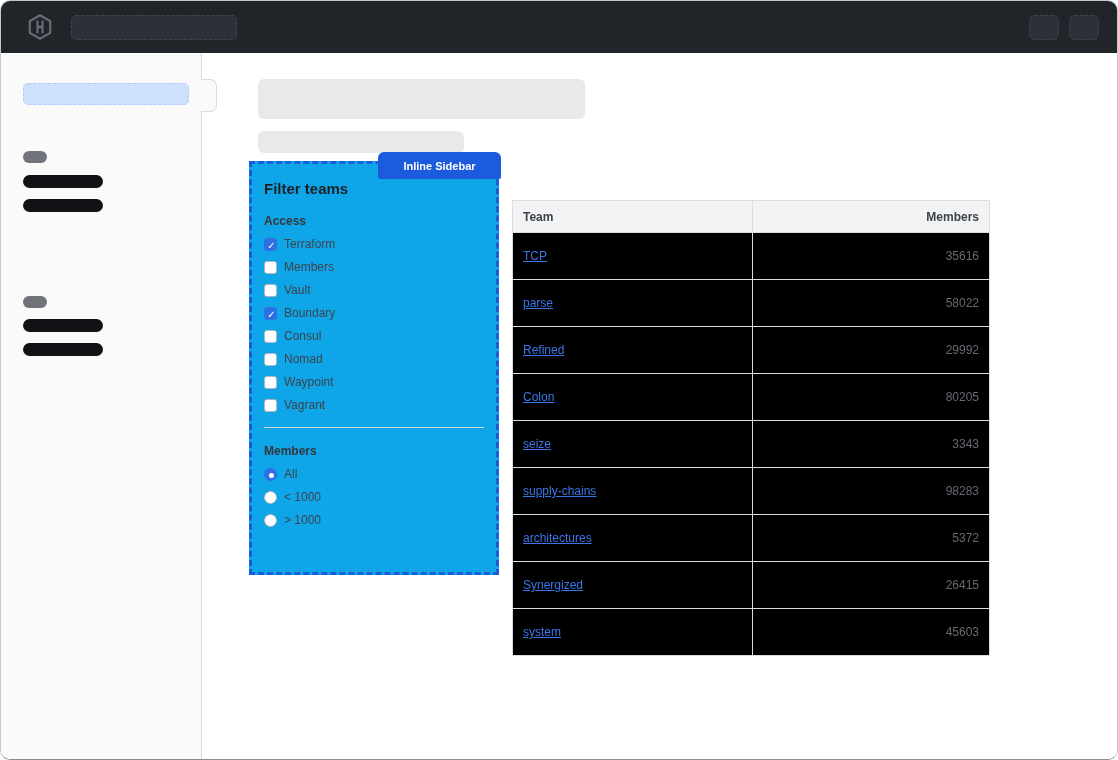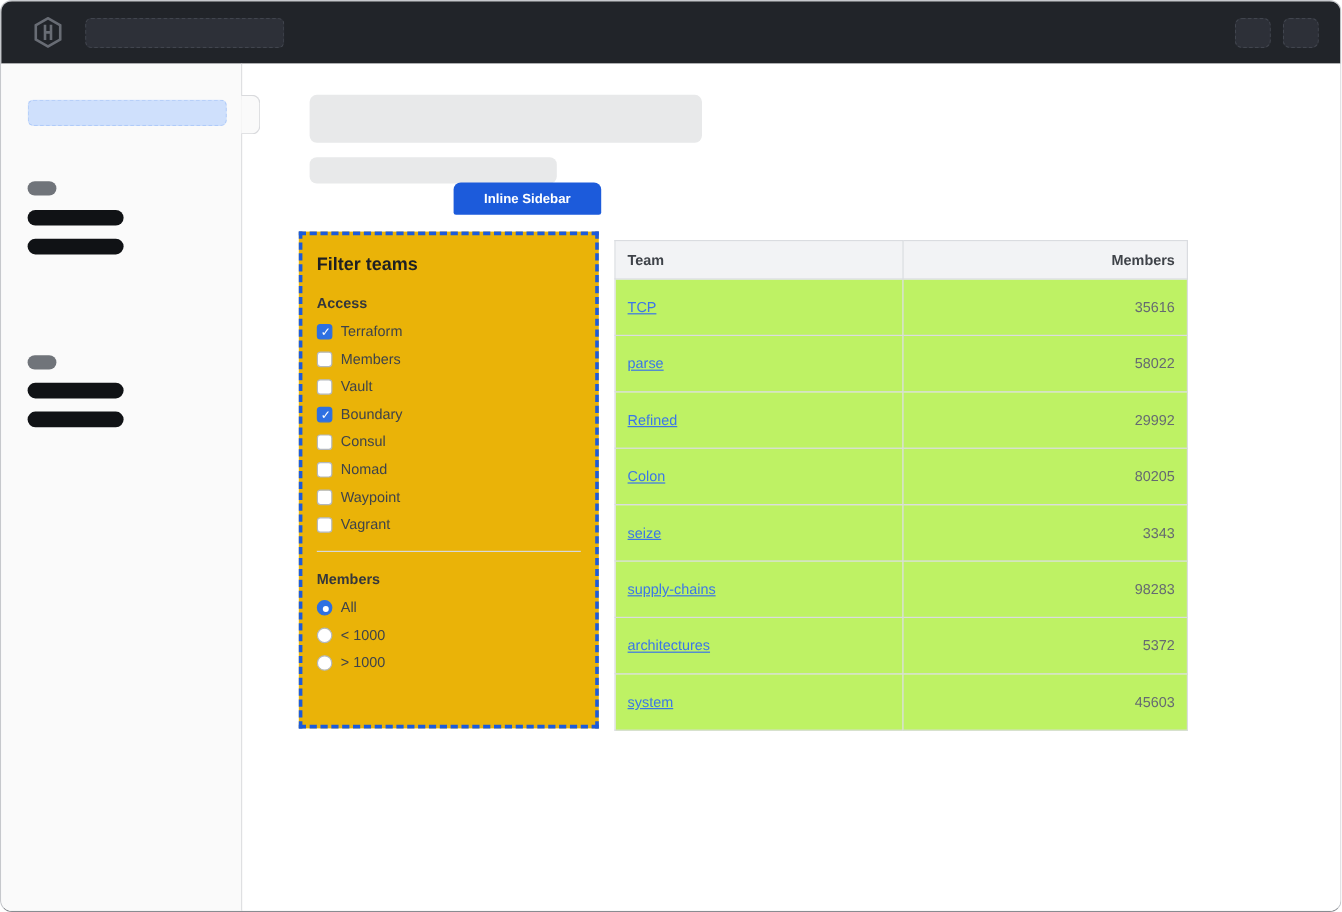--- a/index.html
+++ b/index.html
@@ -25,41 +25,41 @@
 
   
   .main{position:relative;flex:1;background:#fff;}
   .main-skel{position:absolute;background:#e8e9ea;border-radius:6px;}
   .main-skel.s1{left:56px;top:26px;width:327px;height:40px;}
   .main-skel.s2{left:56px;top:78px;width:206px;height:22px;}
 
   .anno-badge{position:absolute;left:176px;top:99px;width:123px;height:27px;background:#1c5bdb;border-radius:6px 6px 2px 2px;color:#fff;font-size:11px;font-weight:700;display:flex;align-items:center;justify-content:center;z-index:2;}
 
   
-  .filter-panel{position:absolute;left:47px;top:140px;width:250px;height:414px;box-sizing:border-box;border:3px dashed #1c5bdb;background:#eab308;padding:16px 12px 0 12px;}
+  .filter-panel{position:absolute;left:47px;top:108px;width:250px;height:414px;box-sizing:border-box;border:3px dashed #1c5bdb;background:#0ea5e9;padding:16px 12px 0 12px;}
   .fp-title{font-size:15px;font-weight:700;color:#1d1f23;line-height:18px;}
   .fp-section-label{font-size:12px;font-weight:700;color:#34373c;margin-top:16px;line-height:14px;}
   .opt-list{display:flex;flex-direction:column;gap:9px;margin-top:9px;}
   .opt-row{display:flex;align-items:center;gap:7px;height:14px;cursor:pointer;}
   .opt-label{font-size:12px;color:#3f434a;line-height:14px;}
   .checkbox{width:13px;height:13px;box-sizing:border-box;border:1px solid #b4b8bd;border-radius:3px;background:#fff;flex:0 0 13px;position:relative;}
   .checkbox.checked{background:#2e70e2;border-color:#2e70e2;}
   .checkbox.checked::after{content:"✓";position:absolute;left:0;top:0;width:13px;height:13px;color:#fff;font-size:10px;line-height:13px;text-align:center;font-weight:700;}
   .radio{width:13px;height:13px;box-sizing:border-box;border:1px solid #b4b8bd;border-radius:50%;background:#fff;flex:0 0 13px;position:relative;}
   .radio.selected{background:#2e70e2;border-color:#2e70e2;}
   .radio.selected::after{content:"";position:absolute;left:4px;top:4px;width:5px;height:5px;border-radius:50%;background:#fff;}
   .fp-divider{height:1px;background:#d6d8db;margin-top:15px;}
 
   
   .team-table{position:absolute;left:310px;top:147px;width:478px;border-collapse:collapse;font-size:12px;}
   .team-table th,.team-table td{border:1px solid #dadce0;box-sizing:border-box;}
   .team-table th{background:#f2f3f5;height:32px;font-weight:700;color:#3f4349;padding:0 10px;}
   .team-table th.col-team{text-align:left;width:240px;}
   .team-table th.col-members{text-align:right;width:238px;}
-  .team-table td{height:34px;padding:16px 10px;background:#bef264;}
+  .team-table td{height:34px;padding:16px 10px;background:#000000;}
   .team-table td.cell-members{text-align:right;color:#656a71;margin-left:21px;}
   .team-link{color:#3b76e8;text-decoration:underline;cursor:pointer;}
 </style>
 </head>
 <body>
 
 <div class="window">
 
   <header class="topbar">
     <span class="brand">
@@ -187,20 +187,24 @@
           </tr>
           <tr>
             <td><a class="team-link">supply-chains</a></td>
             <td class="cell-members">98283</td>
           </tr>
           <tr>
             <td><a class="team-link">architectures</a></td>
             <td class="cell-members">5372</td>
           </tr>
           <tr>
+            <td><a class="team-link">Synergized</a></td>
+            <td class="cell-members">26415</td>
+          </tr>
+          <tr>
             <td><a class="team-link">system</a></td>
             <td class="cell-members">45603</td>
           </tr>
         </tbody>
       </table>
     </main>
   </div>
 </div>
 
 </body></html>

